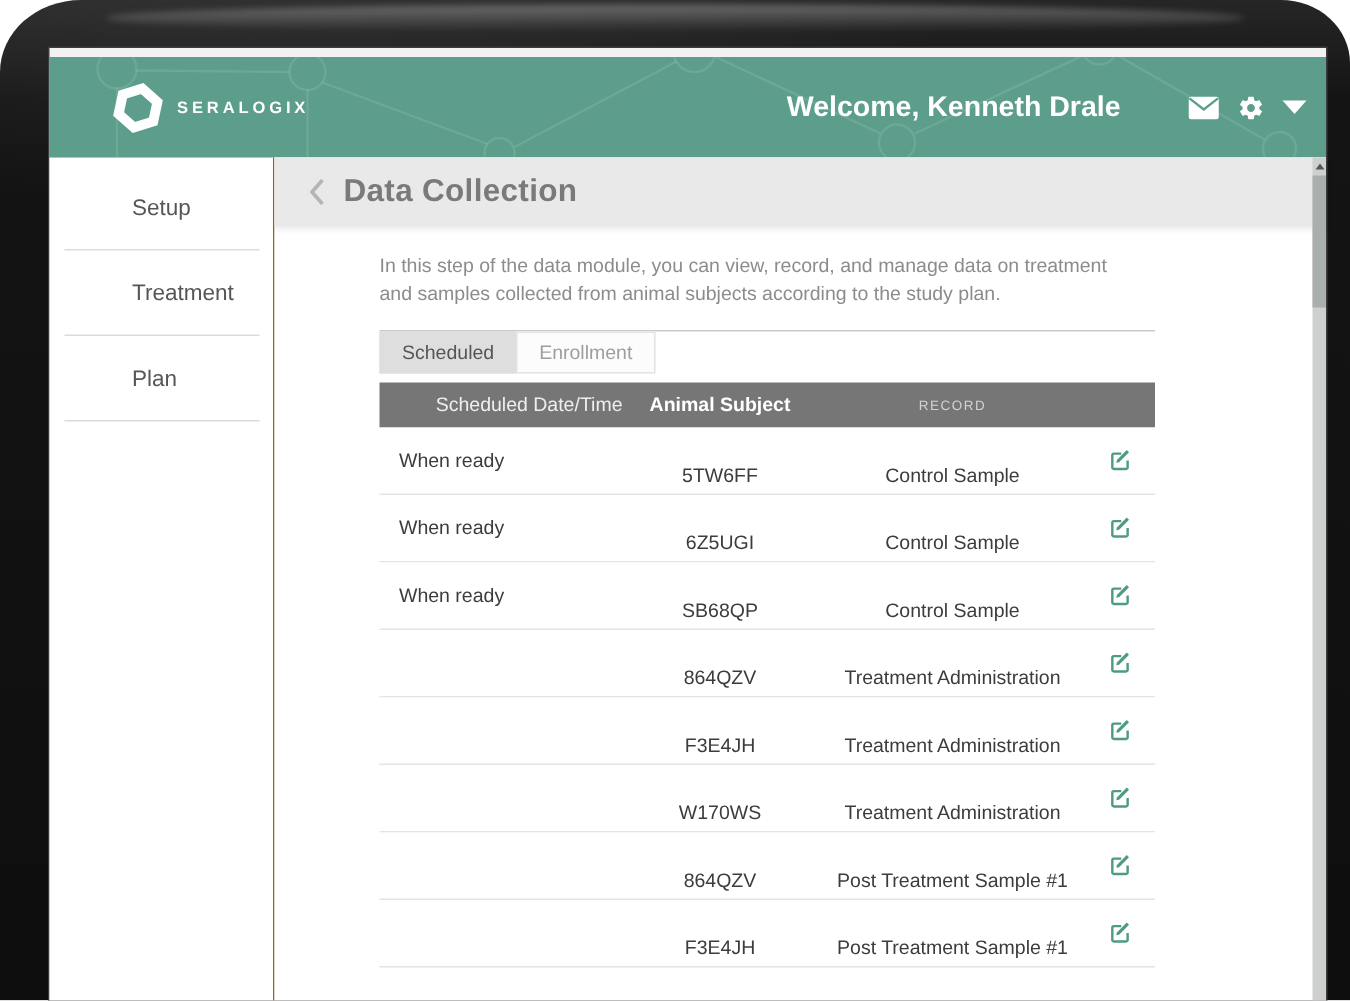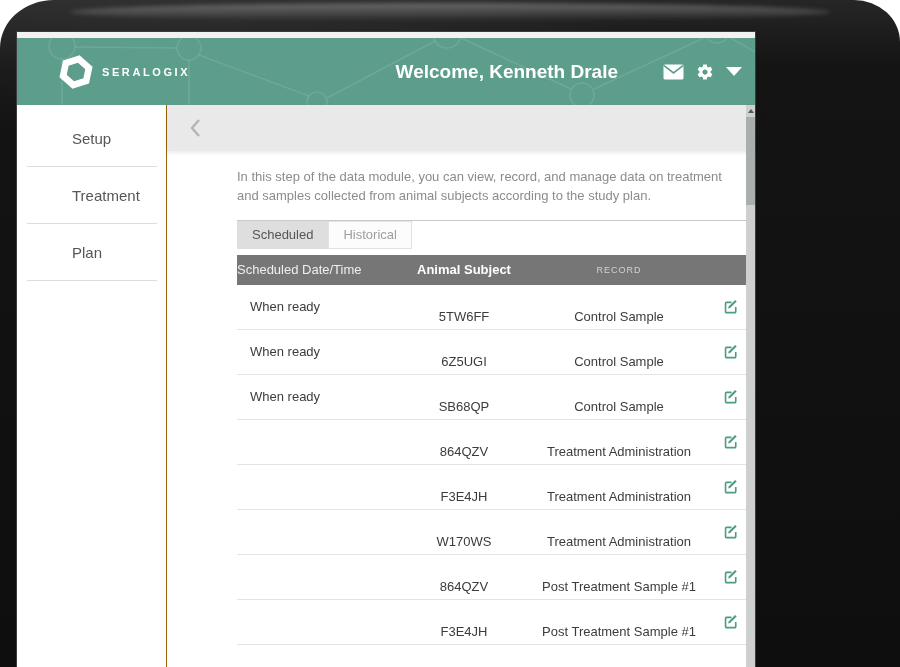--- a/index.html
+++ b/index.html
@@ -7,21 +7,21 @@
        font-family:"Liberation Sans", sans-serif;-webkit-font-smoothing:antialiased;}
 
   
   .monitor{position:absolute;inset:0;background:
      radial-gradient(140% 90% at 18% -20%, #3a3a3a 0%, rgba(58,58,58,0) 45%),
      linear-gradient(180deg,#262626 0%,#141414 10%,#0e0e0e 100%);
      border-radius:54px 46px 0 0 / 48px 42px 0 0;}
   .monitor::before{content:'';position:absolute;left:70px;right:70px;top:3px;height:18px;
      border-radius:50%;background:linear-gradient(180deg,rgba(255,255,255,.30),rgba(255,255,255,0));
      filter:blur(2px);}
-  .screen{position:absolute;left:17px;top:32px;width:738px;height:635px;background:#f2f2f2;
+  .screen{position:absolute;left:33px;top:32px;width:851px;height:635px;background:#f2f2f2;
      box-shadow:0 0 0 1px #3c3c3c;}
 
   
   .app{position:absolute;left:0;right:0;top:6px;bottom:0;display:flex;flex-direction:column;}
 
   
   .topbar{position:relative;height:67px;background:#5c9e8b;display:flex;align-items:center;
      overflow:hidden;flex:0 0 auto;}
   .molecule{position:absolute;inset:0;pointer-events:none;}
   .brand{position:relative;display:flex;align-items:center;margin-left:42px;gap:9px;}
@@ -61,21 +61,21 @@
   .tabs{display:flex;}
   .tab{height:28px;display:flex;align-items:center;padding:0 14px;font-size:13px;color:#9e9e9e;
      background:#fcfcfc;border:1px solid #e3e3e3;box-sizing:border-box;cursor:pointer;}
   .tab.active{background:#dedede;border-color:#dedede;color:#555555;}
 
   
   .table{margin-top:6px;}
   .trow{display:grid;grid-template-columns:162px 130px 180px 45px;align-items:center;}
   .thead{height:30px;background:#767676;}
   .th{font-size:13px;color:#ffffff;}
-  .th-date{padding-left:0;font-weight:normal;color:#efefef;}
+  .th-date{padding-left:0;font-weight:normal;color:#efefef;text-align:right;}
   .th-subject,.th-event{font-weight:bold;text-align:center;}
   .th-record{font-size:9px;color:#d2d2d2;letter-spacing:1px;text-align:center;font-weight:normal;}
   .tbody .trow{height:44px;border-bottom:1px solid #e4e4e4;background:#ffffff;}
   .td{font-size:13px;color:#3c3c3c;}
   .td-date{padding-left:13px;}
   .td-subject,.td-event{text-align:center;margin-top:20px;}
   .td-record{display:flex;justify-content:center;}
   .edit-btn{background:none;border:none;padding:0;cursor:pointer;line-height:0;}
 
   
@@ -161,35 +161,36 @@
       </nav>
 
       <section class="main">
 
         <div class="titlebar">
           <span class="back-chevron">
             <svg width="12" height="20" viewBox="0 0 12 20">
               <path d="M10 2 L3 10 L10 18" fill="none" stroke="#b5b5b5" stroke-width="2.4"></path>
             </svg>
           </span>
+          <span class="page-title">Data Collection</span>
         </div>
 
         <div class="content">
           <p class="desc">In this step of the data module, you can view, record, and manage data on treatment and samples collected from animal subjects according to the study plan.</p>
 
           <div class="divider"></div>
 
           <div class="tabs">
 
               <div class="tab active">
                 <span>Scheduled</span>
               </div>
 
               <div class="tab">
-                <span>Historical</span>
+                <span>Enrollment</span>
               </div>
             </div>
 
           <div class="table">
             <div class="trow thead">
               <span class="th th-date">Scheduled Date/Time</span>
               <span class="th th-subject">Animal Subject</span>
               <span class="th th-record">RECORD</span>
             </div>
 

